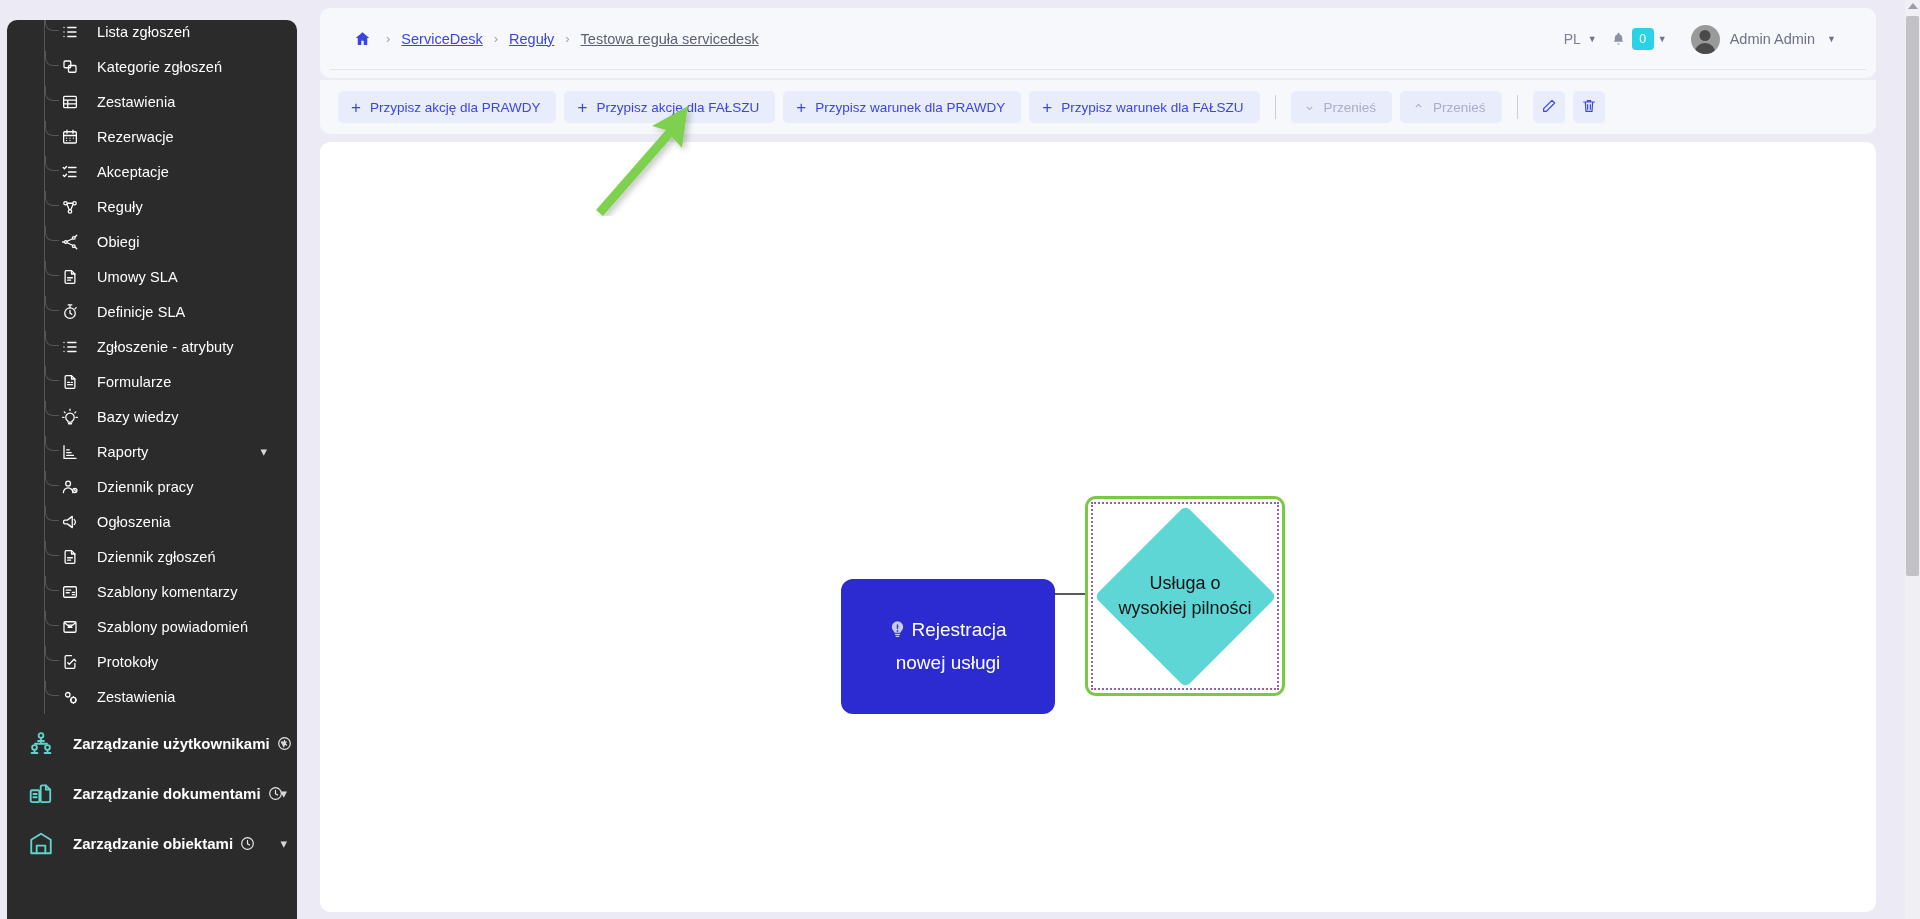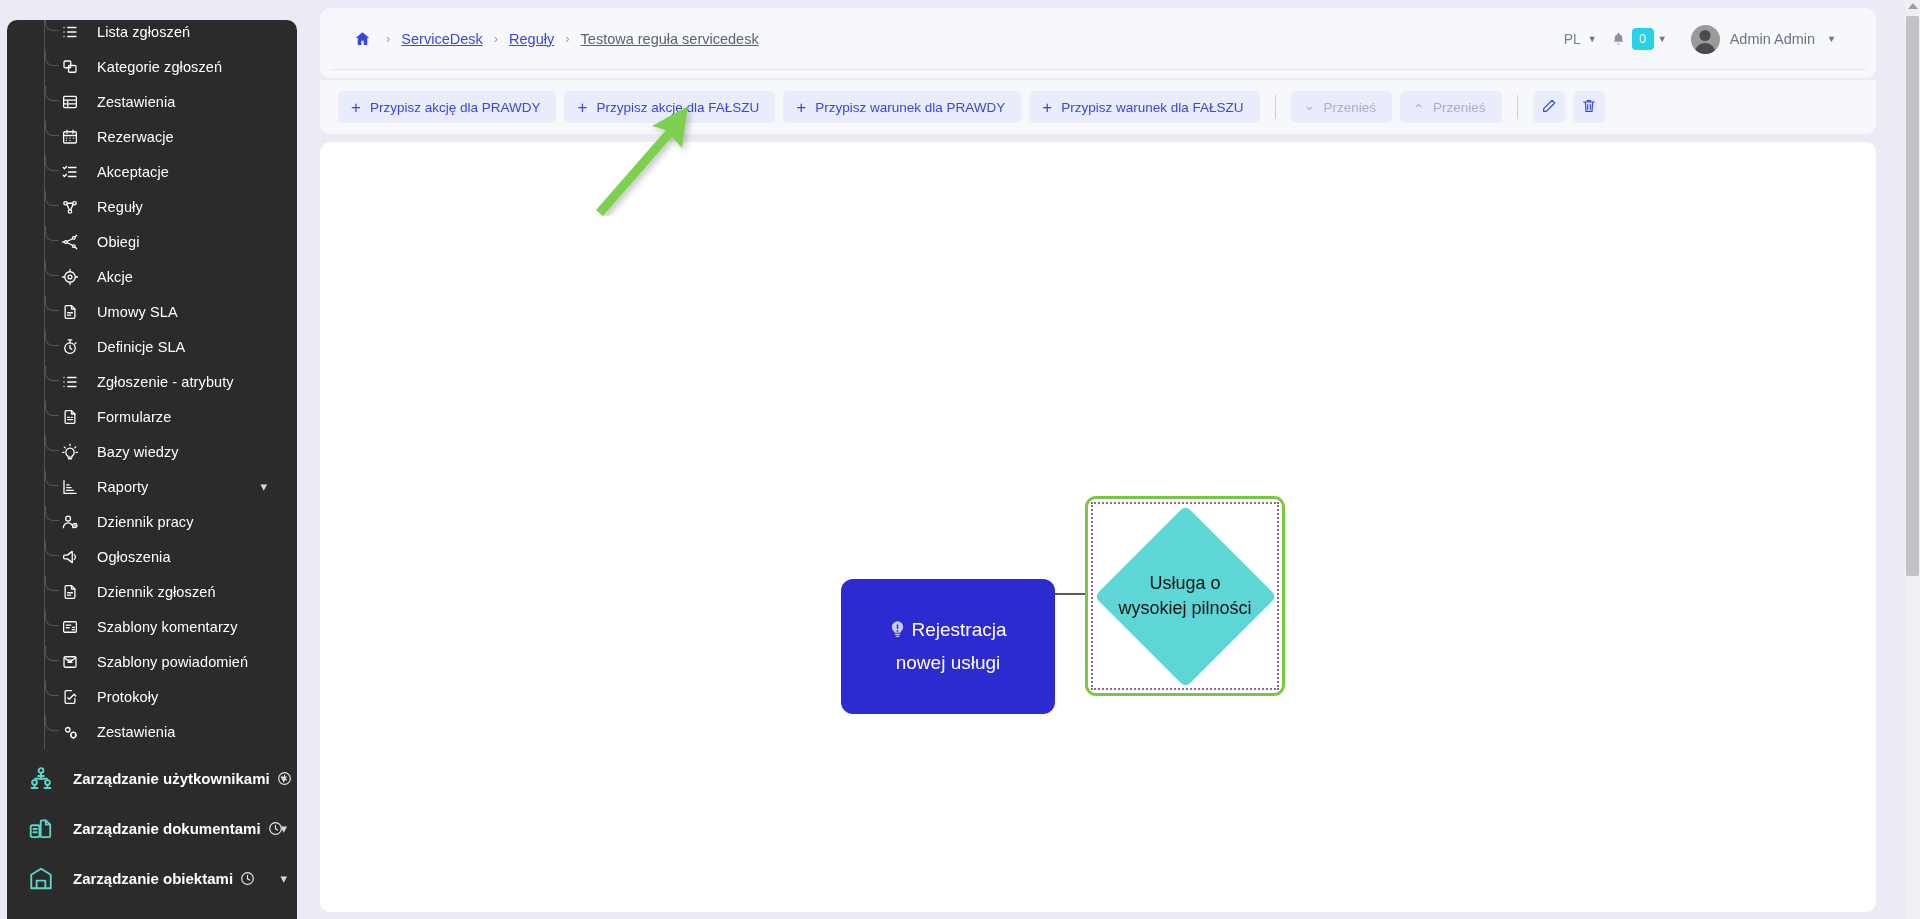--- a/index.html
+++ b/index.html
@@ -422,31 +422,20 @@
             <span class="elbow"></span>
             <span class="ico">
               <svg width="18" height="18" viewBox="0 0 24 24" fill="none" stroke="currentColor" stroke-width="1.7" stroke-linecap="round" stroke-linejoin="round">
                 <circle cx="6.5" cy="12" r="1.8"></circle>
                 <circle cx="17" cy="6.5" r="1.8"></circle>
                 <circle cx="17" cy="17.5" r="1.8"></circle>
                 <path d="M2 12h2.7M8.3 11l7.1-3.4M8.3 13l7.1 3.4M19 5l2-2M19 19l2 2"></path>
               </svg>
             </span>
             <span class="lbl">Obiegi</span>
-          </div>
-          <div class="nav-item">
-            <span class="elbow"></span>
-            <span class="ico">
-              <svg width="18" height="18" viewBox="0 0 24 24" fill="none" stroke="currentColor" stroke-width="1.7" stroke-linecap="round" stroke-linejoin="round">
-                <circle cx="12" cy="12" r="7"></circle>
-                <circle cx="12" cy="12" r="2.6"></circle>
-                <path d="M12 2v2.6M12 19.4V22M2 12h2.6M19.4 12H22"></path>
-              </svg>
-            </span>
-            <span class="lbl">Akcje</span>
           </div>
           <div class="nav-item">
             <span class="elbow"></span>
             <span class="ico">
               <svg width="18" height="18" viewBox="0 0 24 24" fill="none" stroke="currentColor" stroke-width="1.7" stroke-linecap="round" stroke-linejoin="round">
                 <path d="M14 3.5H7a1.5 1.5 0 00-1.5 1.5v14A1.5 1.5 0 007 20.5h10a1.5 1.5 0 001.5-1.5V8z"></path>
                 <path d="M14 3.5V8h4.5M8.8 13h6.4M8.8 16.3h4"></path>
               </svg>
             </span>
             <span class="lbl">Umowy SLA</span>

